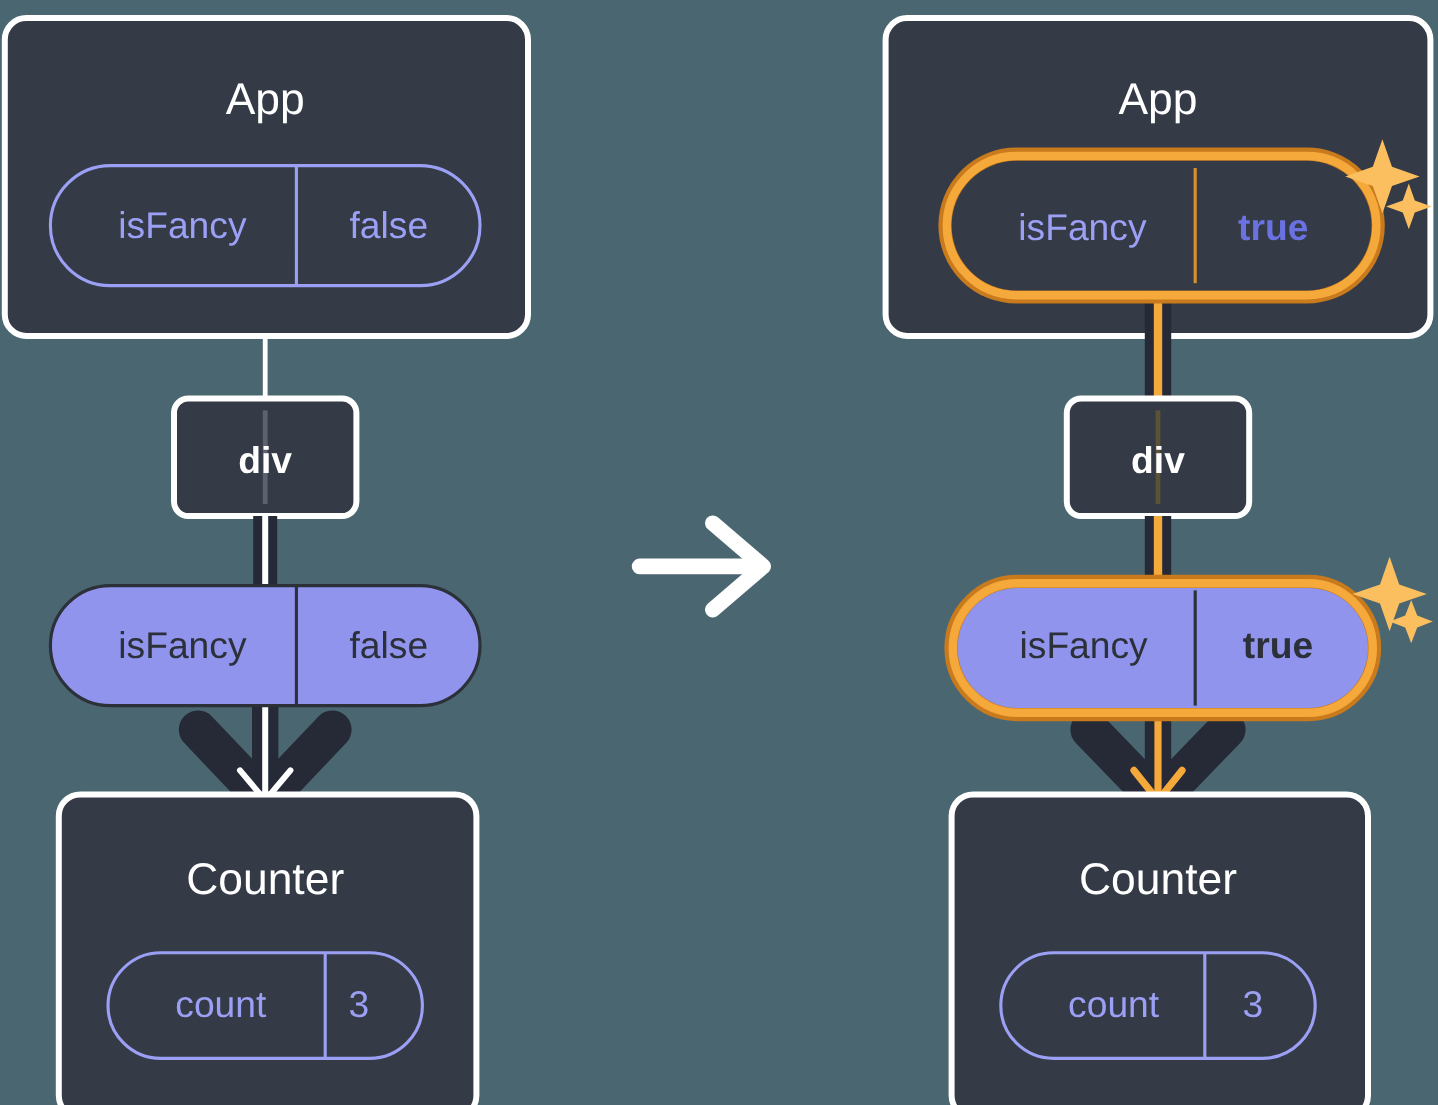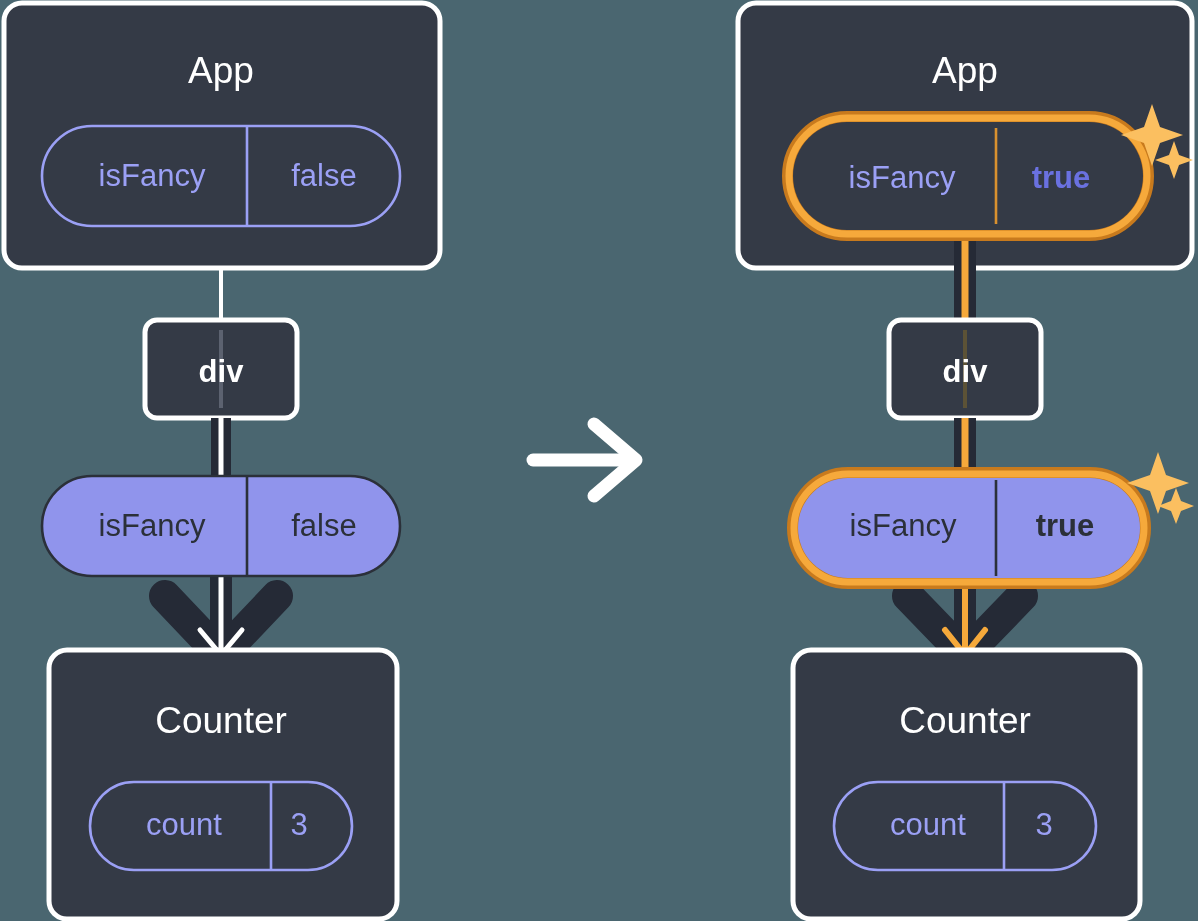--- a/index.html
+++ b/index.html
@@ -3,21 +3,21 @@
 <meta charset="utf-8">
 <title>React state propagation diagram</title>
 <style>
   html,body{margin:0;padding:0;}
   body{
     width:1198px;height:921px;
     background:#4a6670;
     font-family:"Liberation Sans", sans-serif;
     overflow:hidden;
   }
-  #stage{position:relative;width:1198px;height:856px;}
+  #stage{position:relative;width:1198px;height:856px;margin-top:12px;}
   #svg-root{position:absolute;left:0;top:0;width:1198px;height:921px;}
   .dg-text{
     font-family:"Liberation Sans", sans-serif;
     dominant-baseline:middle;
   }
   .card-title{ fill:#ffffff; font-size:37px; text-anchor:middle; }
   .tag-title{ fill:#ffffff; font-size:31px; font-weight:bold; text-anchor:middle; }
   .pill-key-outline{ fill:#9ba0f5; font-size:31px; text-anchor:middle; }
   .pill-val-outline{ fill:#9ba0f5; font-size:31px; text-anchor:middle; }
   .pill-key-filled{ fill:#2b3039; font-size:31px; text-anchor:middle; }

